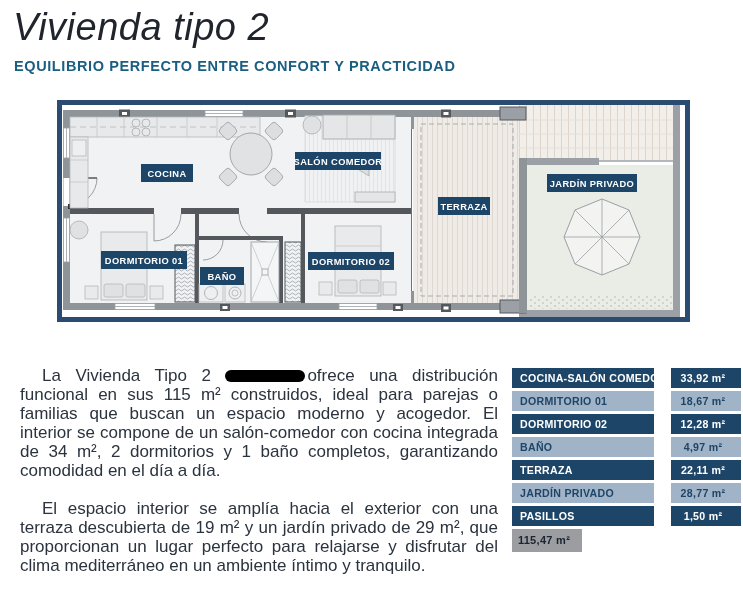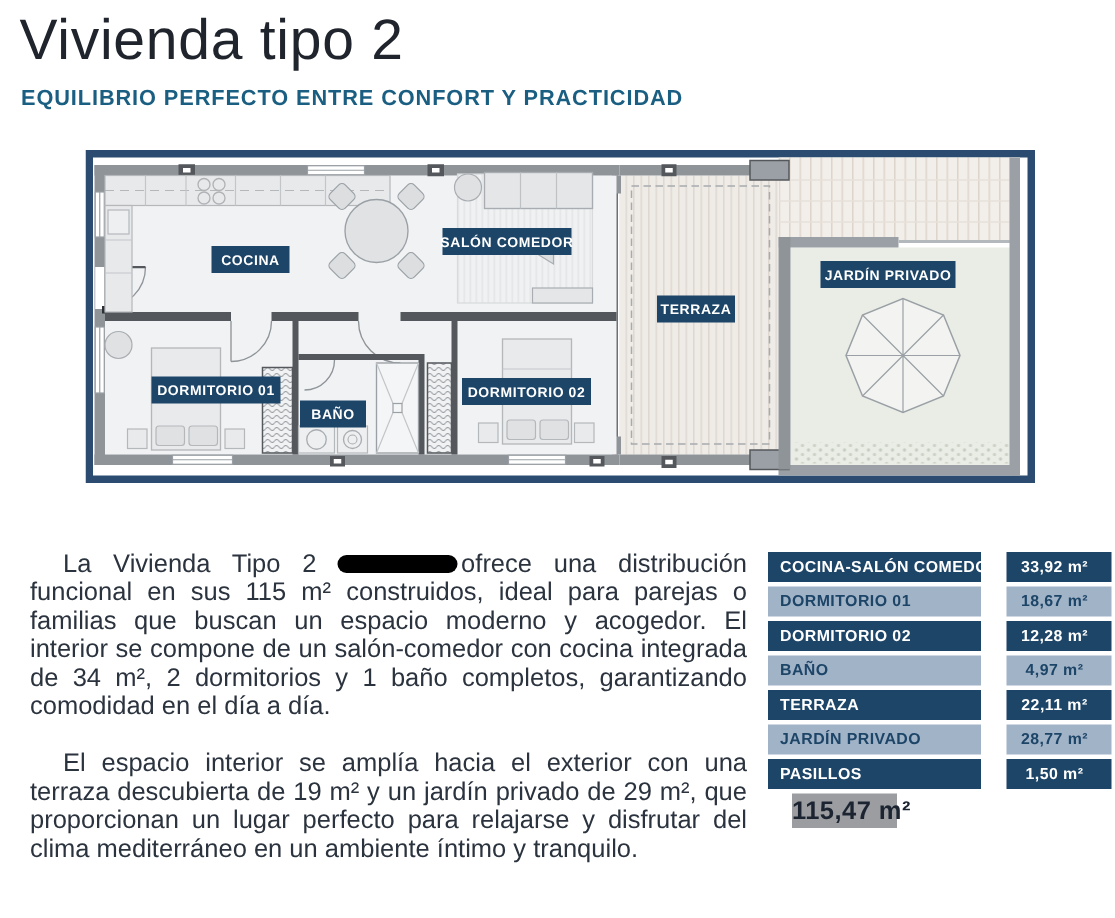--- a/index.html
+++ b/index.html
@@ -12,21 +12,21 @@
   }
   *{margin:0;padding:0;box-sizing:border-box;}
   html,body{background:#fff;}
   body{
     width:743px;height:612px;position:relative;overflow:hidden;
     font-family:"Liberation Sans", sans-serif;
   }
   
   .title{
     position:absolute;left:13px;top:6px;
-    font-size:38px;font-weight:500;color:#20242c;letter-spacing:.5px;
+    font-size:38px;font-weight:500;color:#20242c;letter-spacing:.5px;font-style:italic;
   }
   .subtitle{
     position:absolute;left:14px;top:58px;
     font-size:14.5px;font-weight:700;color:var(--subtitle);letter-spacing:.6px;
   }
   
   .plan{
     position:absolute;left:57px;top:100px;width:633px;height:222px;
   }
   
@@ -48,21 +48,21 @@
   .arow{
     display:flex;gap:17px;margin-bottom:3px;height:20px;line-height:20px;
     font-size:10.6px;font-weight:700;letter-spacing:.3px;
   }
   .arow .alabel{flex:1;padding-left:8px;white-space:nowrap;overflow:hidden;}
   .arow .avalue{width:70px;text-align:center;padding-right:6px;white-space:nowrap;}
   .arow.dark .alabel,.arow.dark .avalue{background:var(--accent);color:#fff;}
   .arow.light .alabel,.arow.light .avalue{background:var(--row-light);color:var(--accent);}
   .arow.total{height:23px;line-height:23px;}
   .arow.total .alabel,.arow.total .avalue{background:var(--total-gray);color:#1b2430;}
-  .arow.total .avalue{font-size:17px;margin-left:16px;}
+  .arow.total .avalue{font-size:11px;}
 </style>
 </head>
 <body>
 
 <h1 class="title">Vivienda tipo 2</h1>
 <div class="subtitle">EQUILIBRIO PERFECTO ENTRE CONFORT Y PRACTICIDAD</div>
 
 <div class="plan">
 <svg viewBox="0 0 633 222" width="633" height="222">
   <defs>

